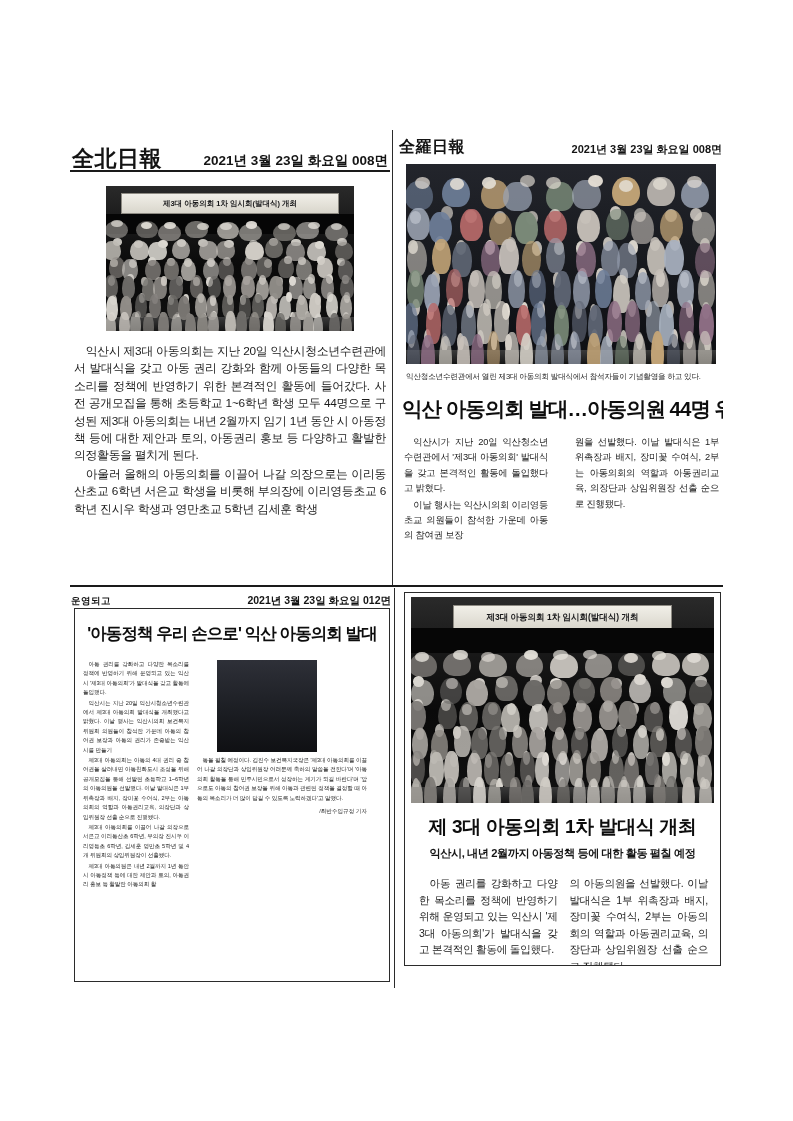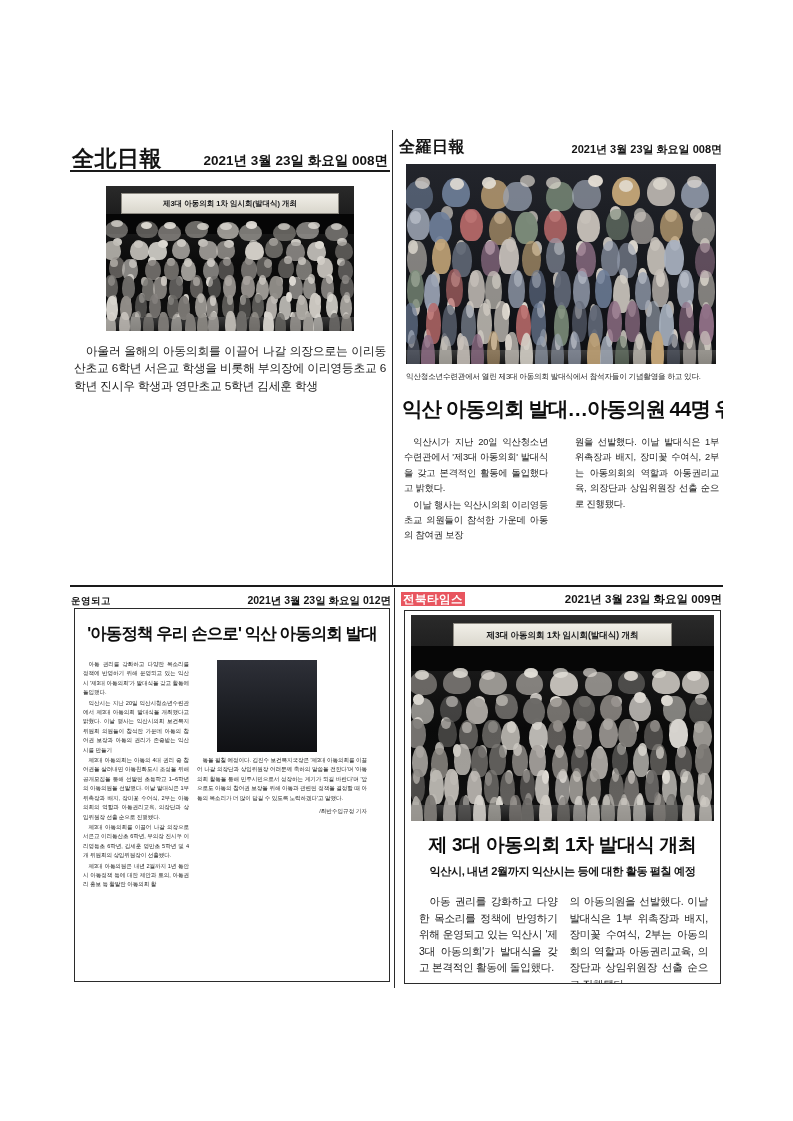--- a/index.html
+++ b/index.html
@@ -242,20 +242,21 @@
           <i style="left: 90.0627%; top: 84.3455%; width: 4.31579%; height: 23%; background: rgb(108, 106, 103); opacity: 0.89; z-index: 5;"></i>
           <i style="left: 90.8868%; top: 81.7903%; width: 2.21053%; height: 9.66%; border-radius: 50%; background: rgb(230, 226, 219); opacity: 0.7;"></i>
           <i style="left: 94.7987%; top: 84.9538%; width: 4.31579%; height: 23%; background: rgb(145, 141, 136); opacity: 0.75; z-index: 5;"></i>
           <i style="left: 95.7159%; top: 83.1733%; width: 2.21053%; height: 9.66%; border-radius: 50%; background: rgb(230, 226, 219); opacity: 0.95;"></i>
         </div>
       <div class="floor"></div>
     </div>
 
 
     <div class="col" style="margin:12px 4px 0 4px;font-size:11.8px;line-height:17.4px;letter-spacing:-0.25px;">
+      <p>익산시 제3대 아동의회는 지난 20일 익산시청소년수련관에서 발대식을 갖고 아동 권리 강화와 함께 아동들의 다양한 목소리를 정책에 반영하기 위한 본격적인 활동에 들어갔다. 사전 공개모집을 통해 초등학교 1~6학년 학생 모두 44명으로 구성된 제3대 아동의회는 내년 2월까지 임기 1년 동안 시 아동정책 등에 대한 제안과 토의, 아동권리 홍보 등 다양하고 활발한 의정활동을 펼치게 된다.</p>
       <p>아울러 올해의 아동의회를 이끌어 나갈 의장으로는 이리동산초교 6학년 서은교 학생을 비롯해 부의장에 이리영등초교 6학년 진시우 학생과 영만초교 5학년 김세훈 학생</p>
     </div>
   </div>
 
   <div class="vdiv" style="left:392px;top:130px;height:455px;"></div>
 
   <div class="clip" style="left:398px;top:130px;width:325px;height:455px;">
 
     <div class="mast" style="height:26px;padding:0 1px;">
       <span class="mast-name hanja" style="font-size:16px;line-height:18px;">全羅日報</span>
@@ -486,24 +487,20 @@
           <div class="byline" style="font-size:5.6px;line-height:9px;margin-top:4px;">/최반수임규정 기자</div>
         </div>
       </div>
     </div>
   </div>
 
   <div class="vdiv" style="left:394px;top:588px;height:400px;"></div>
 
   <div class="clip" style="left:400px;top:588px;width:323px;height:400px;">
 
-    <div class="mast" style="height:18px;padding:0 1px;">
-      <span class="mast-name redbox" style="font-size:11.5px;line-height:14px;">전북타임스</span>
-      <span class="mast-date" style="font-size:11.5px;line-height:13px;">2021년 3월 23일 화요일 009면</span>
-    </div>
 
     <div class="frame" style="margin:4px 2px 0 4px;height:372px;position:relative;overflow:hidden;">
 
       <div class="photo" style="margin:4px 6px 0 6px;width:303px;height:206px;">
         <div class="stagebg"></div>
         <div class="banner" style="top:4%;height:11%;left:14%;right:14%;">
           <span class="bt" style="font-size:8.5px;">제3대 아동의회 1차 임시회(발대식) 개최</span>
         </div>
         <div class="darkstrip" style="top:15%;height:12%;"></div>
         <div class="crowd" style="top:24%;">
@@ -673,21 +670,21 @@
             <i style="left: 84.533%; top: 84.0083%; width: 2.21053%; height: 9.66%; border-radius: 50%; background: rgb(230, 226, 219); opacity: 0.92;"></i>
             <i style="left: 89.5481%; top: 83.3755%; width: 4.31579%; height: 23%; background: rgb(189, 185, 179); opacity: 0.97; z-index: 5;"></i>
             <i style="left: 90.9574%; top: 84.4592%; width: 2.21053%; height: 9.66%; border-radius: 50%; background: rgb(230, 226, 219); opacity: 0.85;"></i>
             <i style="left: 95.0985%; top: 84.7268%; width: 4.31579%; height: 23%; background: rgb(207, 203, 196); opacity: 0.77; z-index: 5;"></i>
             <i style="left: 95.2566%; top: 83.2519%; width: 2.21053%; height: 9.66%; border-radius: 50%; background: rgb(230, 226, 219); opacity: 0.81;"></i>
           </div>
         <div class="floor" style="height:8%;"></div>
       </div>
 
       <div class="hl" style="margin:12px 6px 0 6px;font-size:19px;line-height:24px;letter-spacing:-0.4px;text-align:center;white-space:nowrap;">제 3대 아동의회 1차 발대식 개최</div>
-      <div class="sub" style="margin:7px 6px 0 6px;font-size:11.2px;line-height:15px;letter-spacing:-0.45px;text-align:center;white-space:nowrap;">익산시, 내년 2월까지 익산시는 등에 대한 활동 펼칠 예정</div>
+      <div class="sub" style="margin:7px 6px 0 6px;font-size:11.2px;line-height:15px;letter-spacing:-0.45px;text-align:center;white-space:nowrap;">익산시, 내년 2월까지 아동정책 등에 대한 활동 펼칠 예정</div>
 
       <div style="display:flex;gap:12px;margin:14px 12px 0 14px;">
         <div class="col" style="flex:1;font-size:10.6px;line-height:16.6px;letter-spacing:-0.25px;">
           <p>아동 권리를 강화하고 다양한 목소리를 정책에 반영하기 위해 운영되고 있는 익산시 '제3대 아동의회'가 발대식을 갖고 본격적인 활동에 돌입했다.</p>
         </div>
         <div class="col" style="flex:1;font-size:10.6px;line-height:16.6px;letter-spacing:-0.25px;">
           <p style="text-indent:0;">의 아동의원을 선발했다. 이날 발대식은 1부 위촉장과 배지, 장미꽃 수여식, 2부는 아동의회의 역할과 아동권리교육, 의장단과 상임위원장 선출 순으로 진행됐다.</p>
         </div>
       </div>
     </div>

